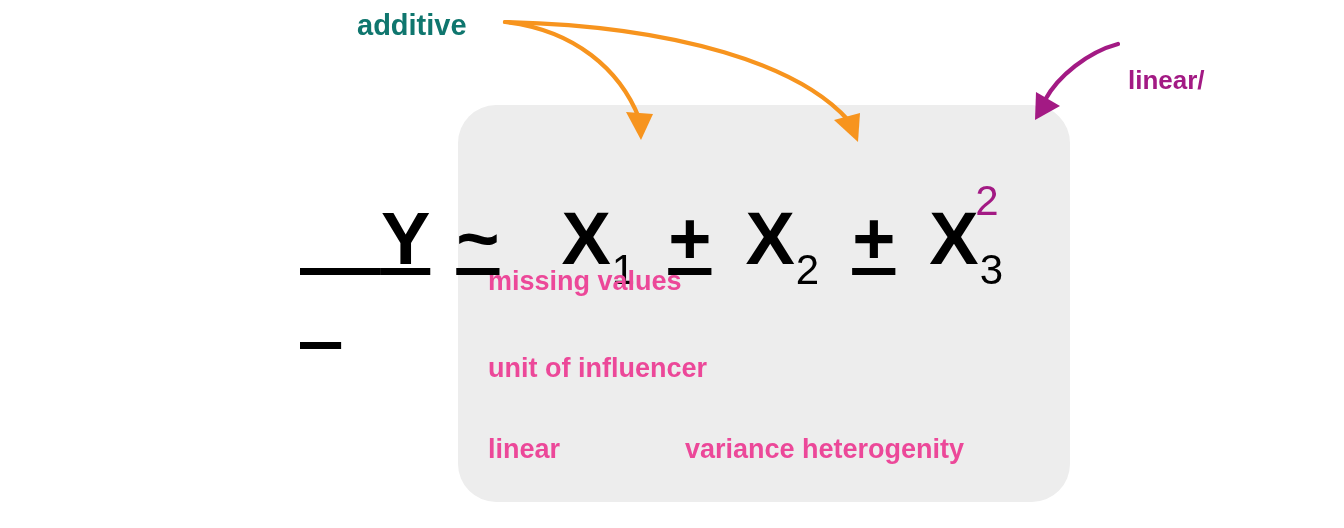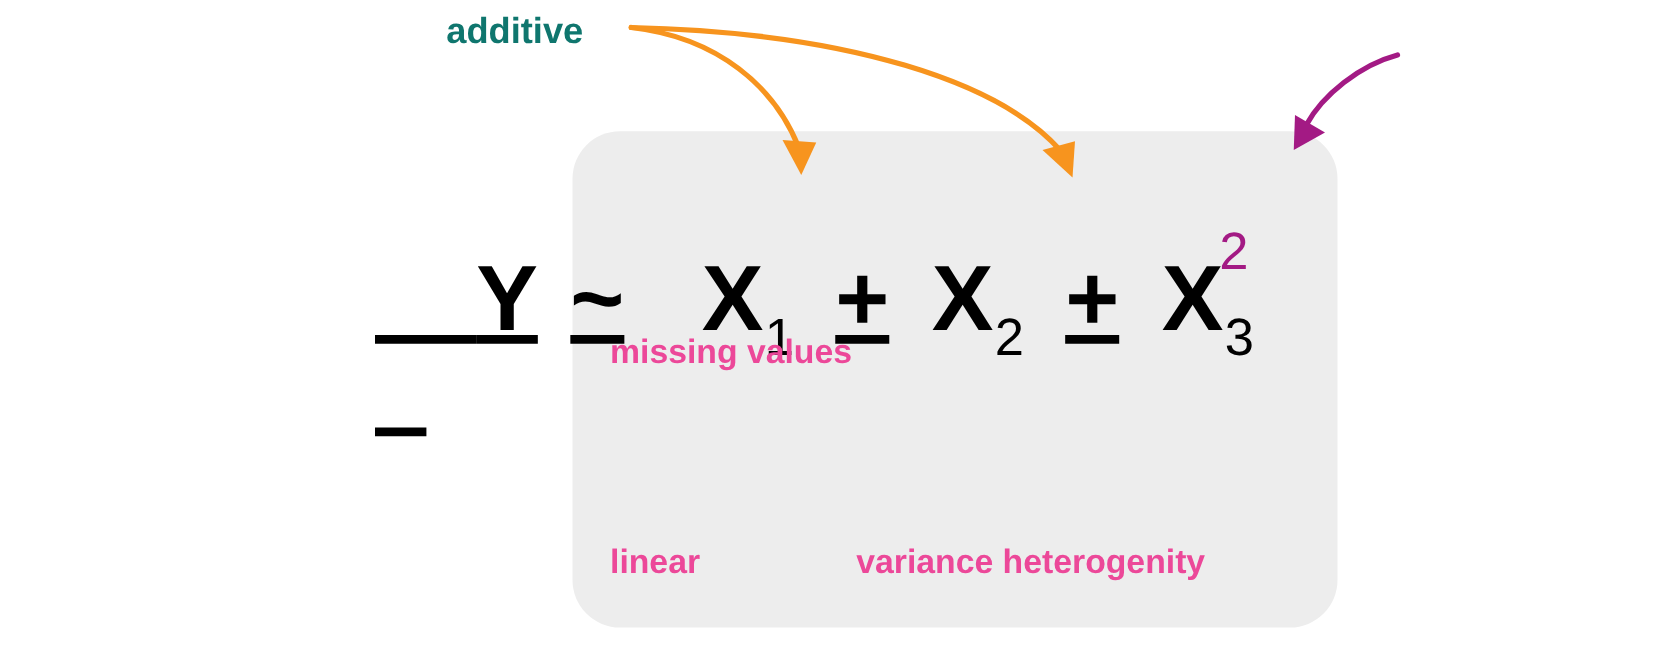--- a/index.html
+++ b/index.html
@@ -120,26 +120,28 @@
 
 <div id="canvas">
 
   <div id="model-box"></div>
 
   <div id="formula">
     <span class="op">Y</span><span class="gap-s"></span><span class="op">~</span><span class="gap-l"></span><span class="term"><span>X</span><span class="sub">1</span></span><span class="gap-m"></span><span class="op">+</span><span class="gap-m"></span><span class="term"><span>X</span><span class="sub">2</span></span><span class="gap-m"></span><span class="op">+</span><span class="gap-m"></span><span class="term"><span>X</span><span class="sub">3</span><span class="sup">2</span></span>
   </div>
 
   <div class="issue" id="issue-0">missing values</div>
+  <div class="issue" id="issue-2">unit of influencer</div>
   <div class="issue" id="issue-3">linear</div>
   <div class="issue" id="issue-4">variance heterogenity</div>
 
   <div class="annot" id="label-additive">additive</div>
 
   <div class="annot" id="label-linearity">
+    <span class="ln">linear/</span>
   </div>
 
   <svg id="arrow-layer" viewBox="0 0 1344 528">
 
     <g>
       <path d="M 505 22 C 575 30 620 70 639 118" fill="none" stroke="#f7941e" stroke-width="4.2" stroke-linecap="round"></path>
       <path d="M 641 140 L 626 112 L 653 114 Z" fill="#f7941e"></path>
     </g>
 
     <g>

